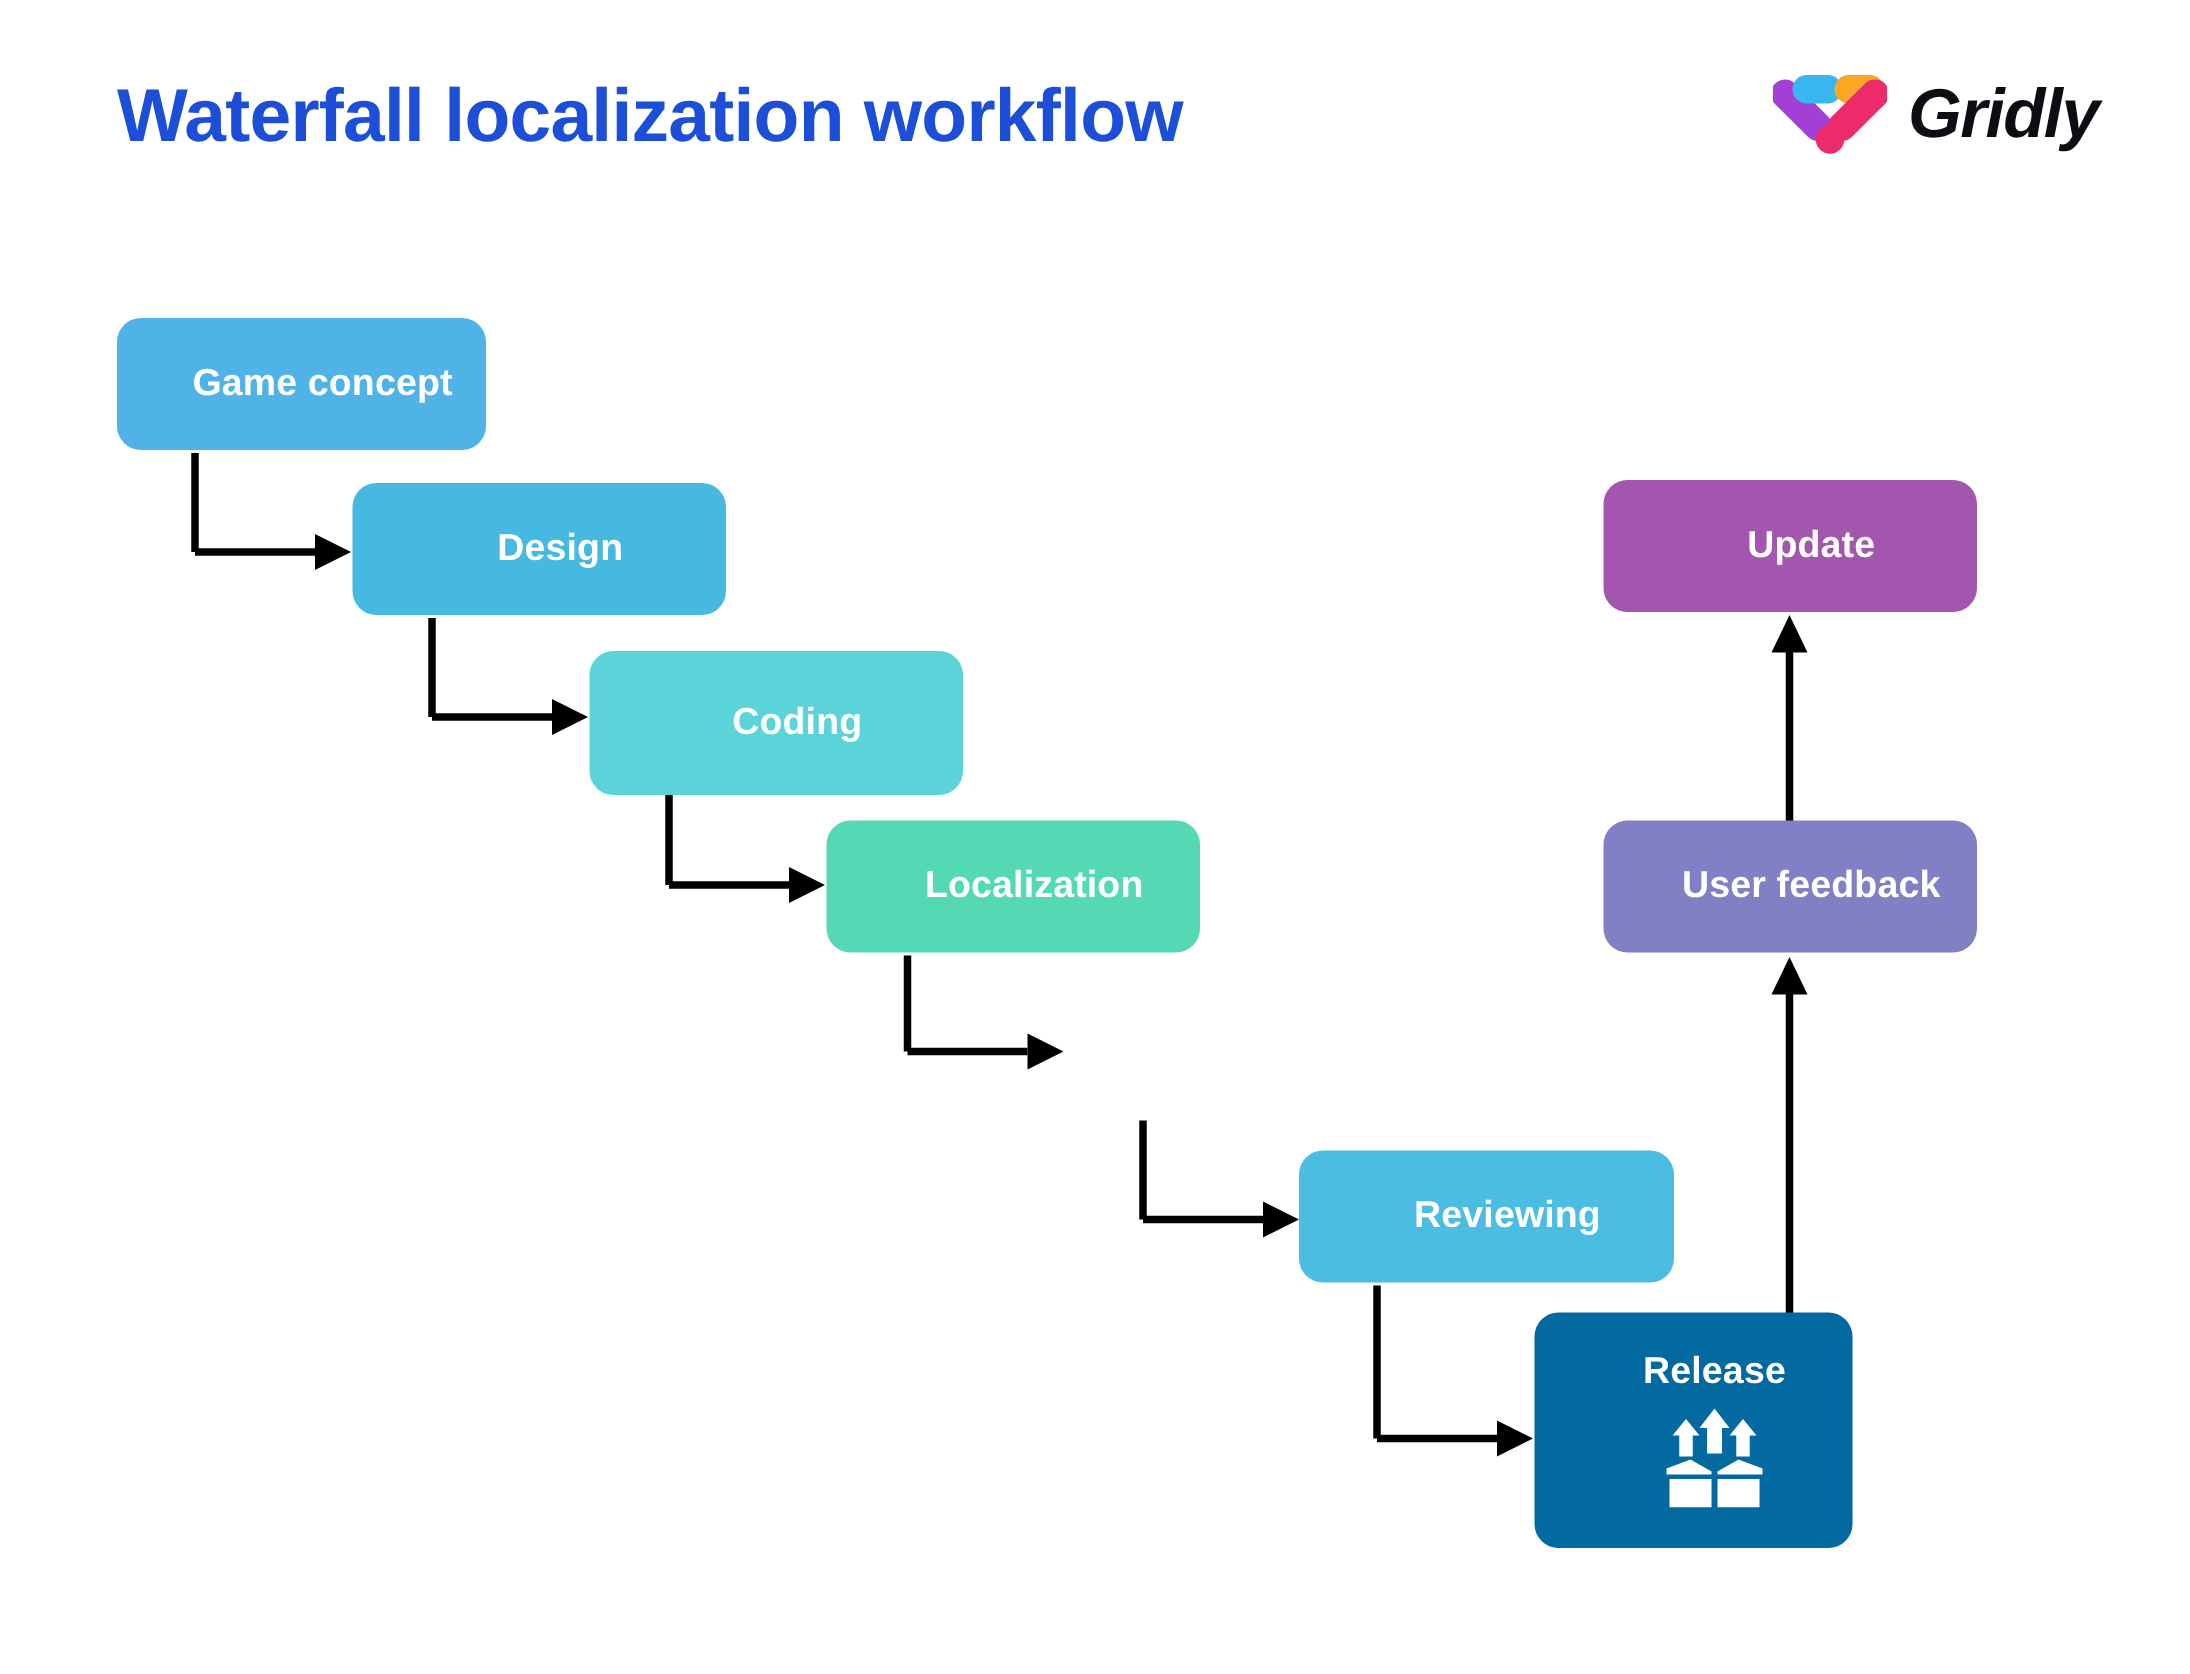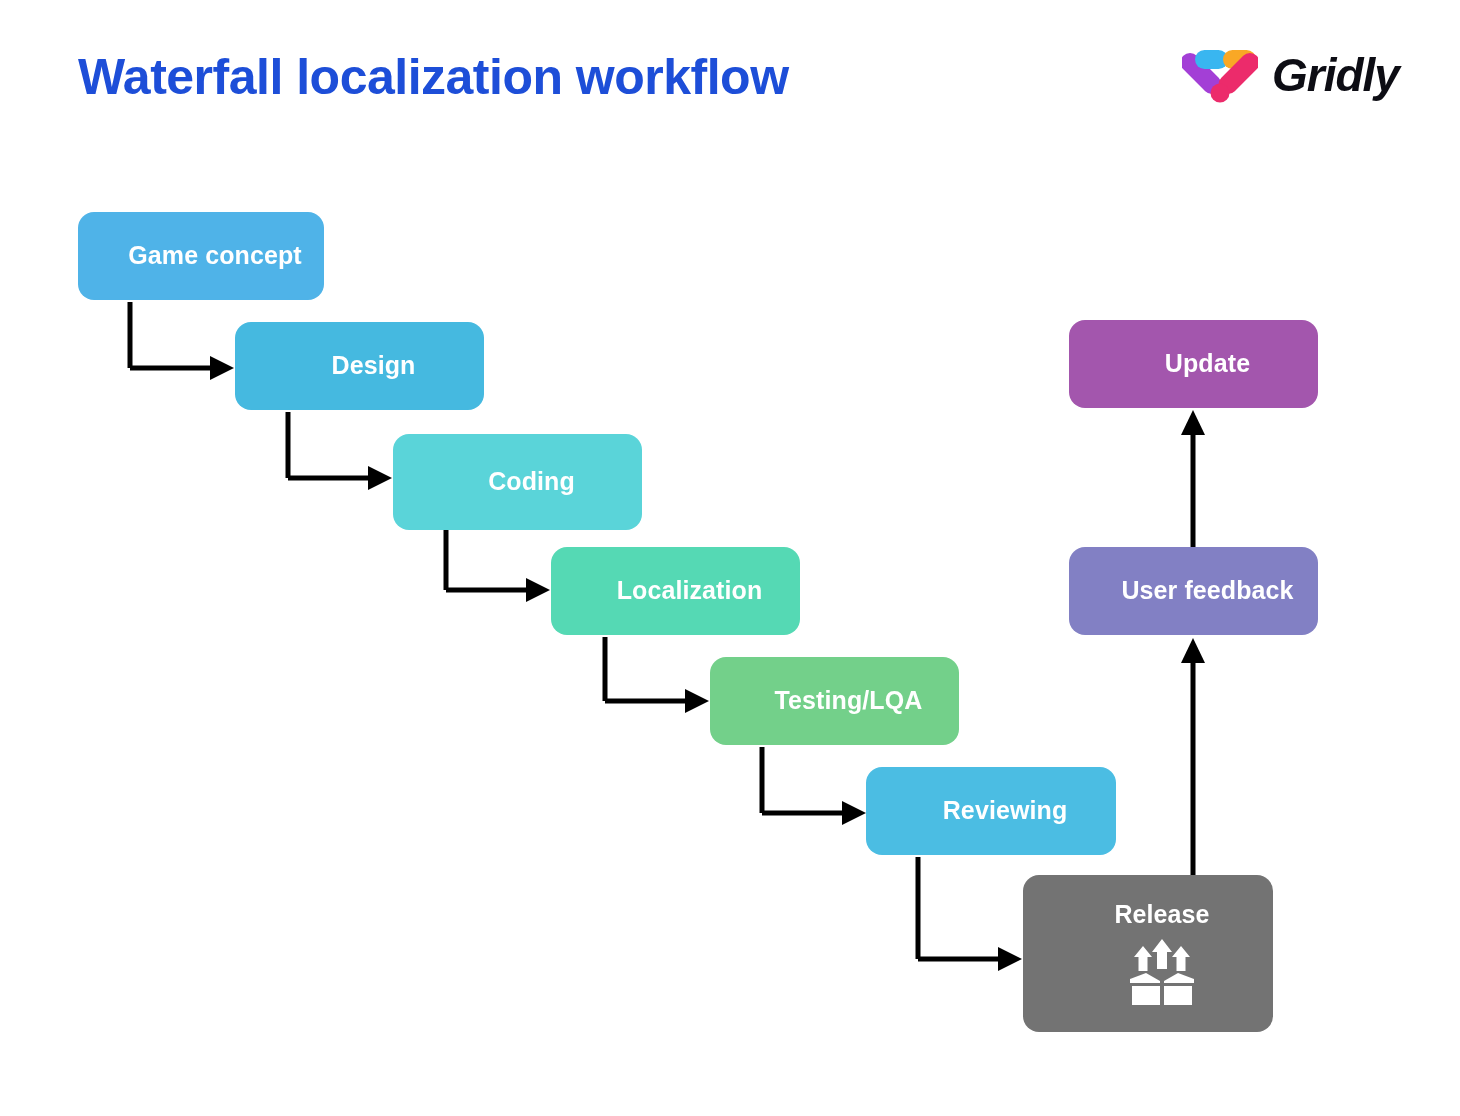--- a/index.html
+++ b/index.html
@@ -181,29 +181,26 @@
   </div>
 
   <div class="node" style="left:393px; top:434px; width:249px; height:96px; background:#5ad4d9;">
     <span class="node-label">Coding</span>
   </div>
 
   <div class="node" style="left:551px; top:547px; width:249px; height:88px; background:#55d9b4;">
     <span class="node-label">Localization</span>
   </div>
 
-  <div class="node" style="left:710px; top:657px; width:249px; height:88px; background:#73d08a;">
-    <span class="node-label">Testing/LQA</span>
-  </div>
 
   <div class="node" style="left:866px; top:767px; width:250px; height:88px; background:#4bbde3;">
     <span class="node-label">Reviewing</span>
   </div>
 
-  <div class="node with-icon" style="left:1023px; top:875px; width:250px; height:157px; background:#737373;">
+  <div class="node with-icon" style="left:1023px; top:875px; width:212px; height:157px; background:#0369a1;">
     <span class="node-label">Release</span>
     <svg class="release-icon" viewBox="0 0 76 66">
 
       <path d="M 38 0 L 48 13 L 43 13 L 43 30 L 33 30 L 33 13 L 28 13 Z" fill="#ffffff"></path>
 
       <path d="M 19 7 L 28 18 L 23.5 18 L 23.5 32 L 14.5 32 L 14.5 18 L 10 18 Z" fill="#ffffff"></path>
 
       <path d="M 57 7 L 66 18 L 61.5 18 L 61.5 32 L 52.5 32 L 52.5 18 L 48 18 Z" fill="#ffffff"></path>
 
       <path d="M 6 40 L 22 34 L 36 42 L 36 44 L 6 44 Z" fill="#ffffff"></path>

